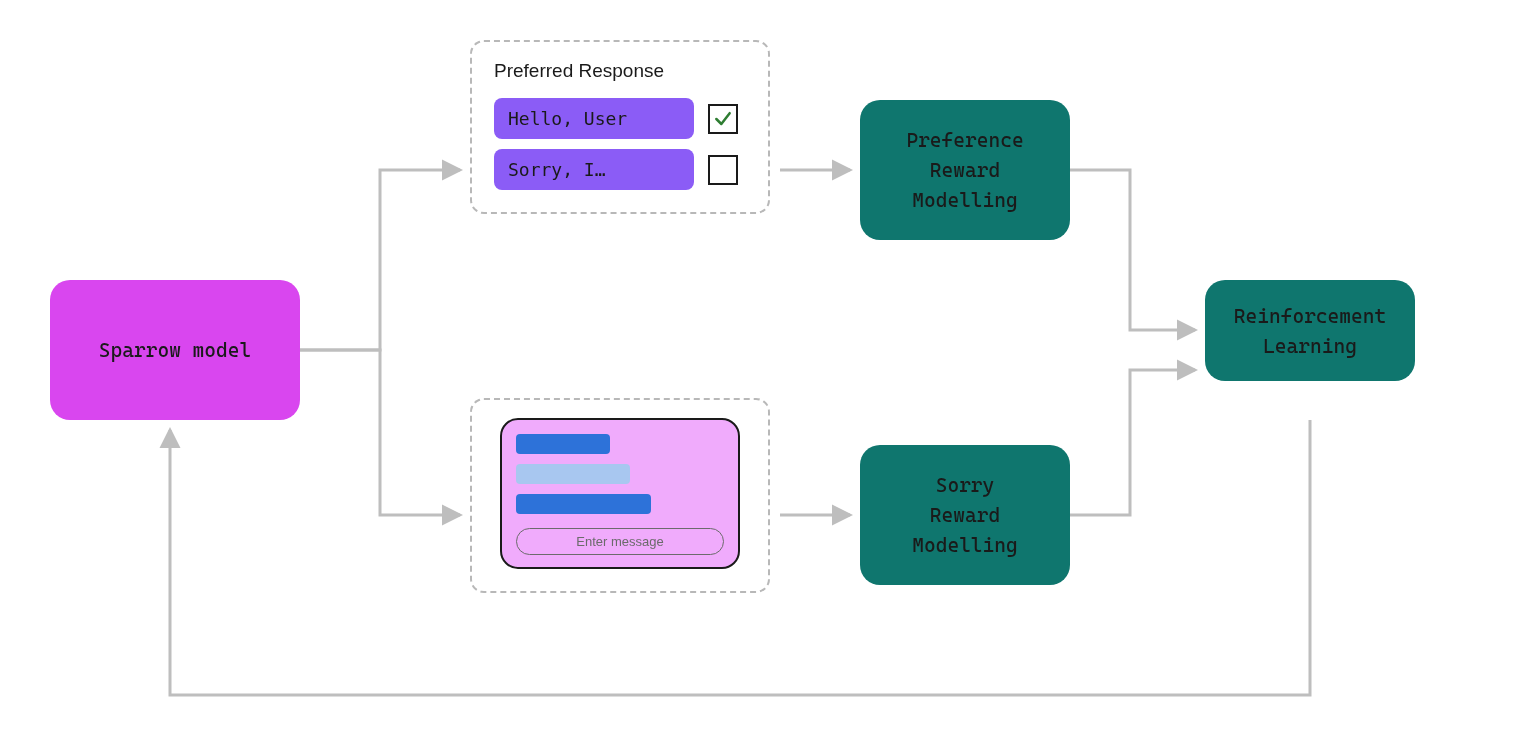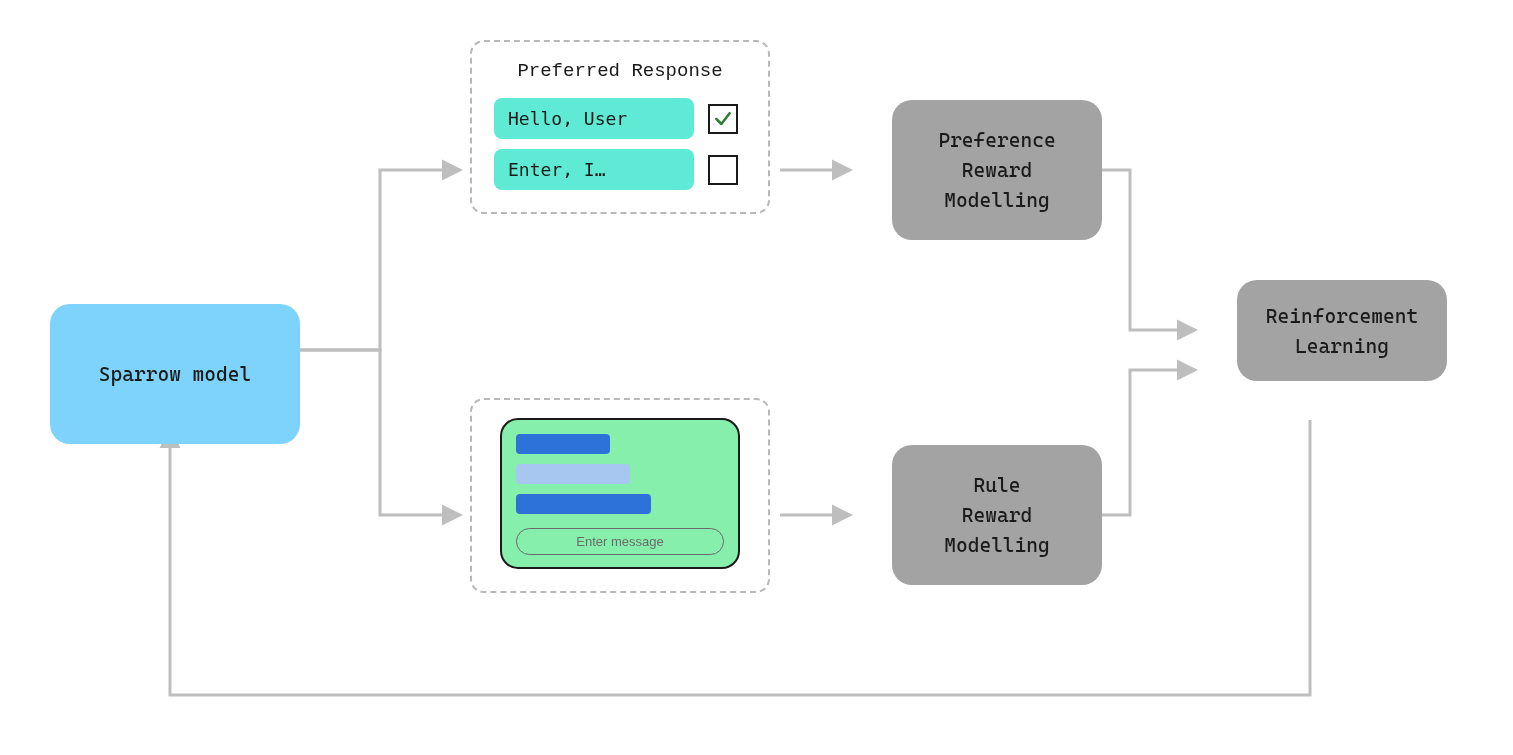--- a/index.html
+++ b/index.html
@@ -14,43 +14,43 @@
   .node {
     position: absolute;
     border-radius: 20px;
     display: flex;
     align-items: center;
     justify-content: center;
     text-align: center;
     font-size: 20px;
     line-height: 1.5;
   }
-  .node-blue { background: #7dd3fc; margin-top: 24px; }
-  .node-purple { background: #a3a3a3; margin-left: 32px; }
+  .node-blue { background: #d946ef; }
+  .node-purple { background: #0f766e; }
   .dashed-panel {
     position: absolute;
     border: 2px dashed #B8B8B8;
     border-radius: 14px;
     padding: 18px 22px 22px 22px;
   }
   .panel-title {
     font-size: 19px;
-    text-align: center;
+    text-align: left;
     margin-bottom: 16px;
-    font-family: Liberation Mono, monospace;
+    font-family: Liberation Sans, sans-serif;
   }
   .resp-row {
     display: flex;
     align-items: center;
     gap: 14px;
     margin-bottom: 10px;
   }
   .resp-row:last-child { margin-bottom: 0; }
   .resp-chip {
-    background: #5eead4;
+    background: #8b5cf6;
     border-radius: 8px;
     padding: 10px 14px;
     width: 200px;
     font-size: 18px;
     font-family: ui-monospace, 'SF Mono', Consolas, monospace;
   }
   .resp-check {
     width: 30px;
     height: 30px;
     border: 2px solid #1a1a1a;
@@ -58,21 +58,21 @@
     align-items: center;
     justify-content: center;
     background: #fff;
   }
   .resp-check svg { width: 20px; height: 20px; }
   .chat-mock {
     border: 2px solid #1a1a1a;
     border-radius: 18px;
     padding: 14px 14px 12px 14px;
     width: 240px;
-    background: #86efac;
+    background: #f0abfc;
   }
   .chat-bar {
     height: 20px;
     border-radius: 4px;
     margin-bottom: 10px;
   }
   .chat-bar.b1 { width: 45%; background: #2D72D9; }
   .chat-bar.b2 { width: 55%; background: #A8C7F0; }
   .chat-bar.b3 { width: 65%; background: #2D72D9; margin-bottom: 14px;}
   .chat-input {
@@ -124,42 +124,42 @@
   <div class="panel-title">Preferred Response</div>
   <div class="resp-row">
     <div class="resp-chip">Hello, User</div>
     <div class="resp-check">
       <svg viewBox="0 0 24 24">
           <path d="M4 12 L10 18 L20 5" stroke="#2E7D32" stroke-width="3" fill="none" stroke-linecap="round" stroke-linejoin="round"></path>
         </svg>
     </div>
   </div>
   <div class="resp-row">
-    <div class="resp-chip">Enter, I…</div>
+    <div class="resp-chip">Sorry, I…</div>
     <div class="resp-check"></div>
   </div>
 </div>
 
 <div class="dashed-panel" style="left:470px; top:398px; width:300px;">
   <div class="chat-mock" style="margin:0 auto;">
     <div class="chat-bar b1"></div>
     <div class="chat-bar b2"></div>
     <div class="chat-bar b3"></div>
     <div class="chat-input">Enter message</div>
   </div>
 </div>
 
 <div class="node node-purple" style="left:860px; top:100px; width:210px; height:140px; white-space:pre-line;">
   <span>Preference
 Reward
 Modelling</span>
 </div>
 
 <div class="node node-purple" style="left:860px; top:445px; width:210px; height:140px; white-space:pre-line;">
-  <span>Rule
+  <span>Sorry
 Reward
 Modelling</span>
 </div>
 
 <div class="node node-purple" style="left:1205px; top:280px; width:210px; height:101px; white-space:pre-line;">
   <span>Reinforcement
 Learning</span>
 </div>
 
 </body></html>

